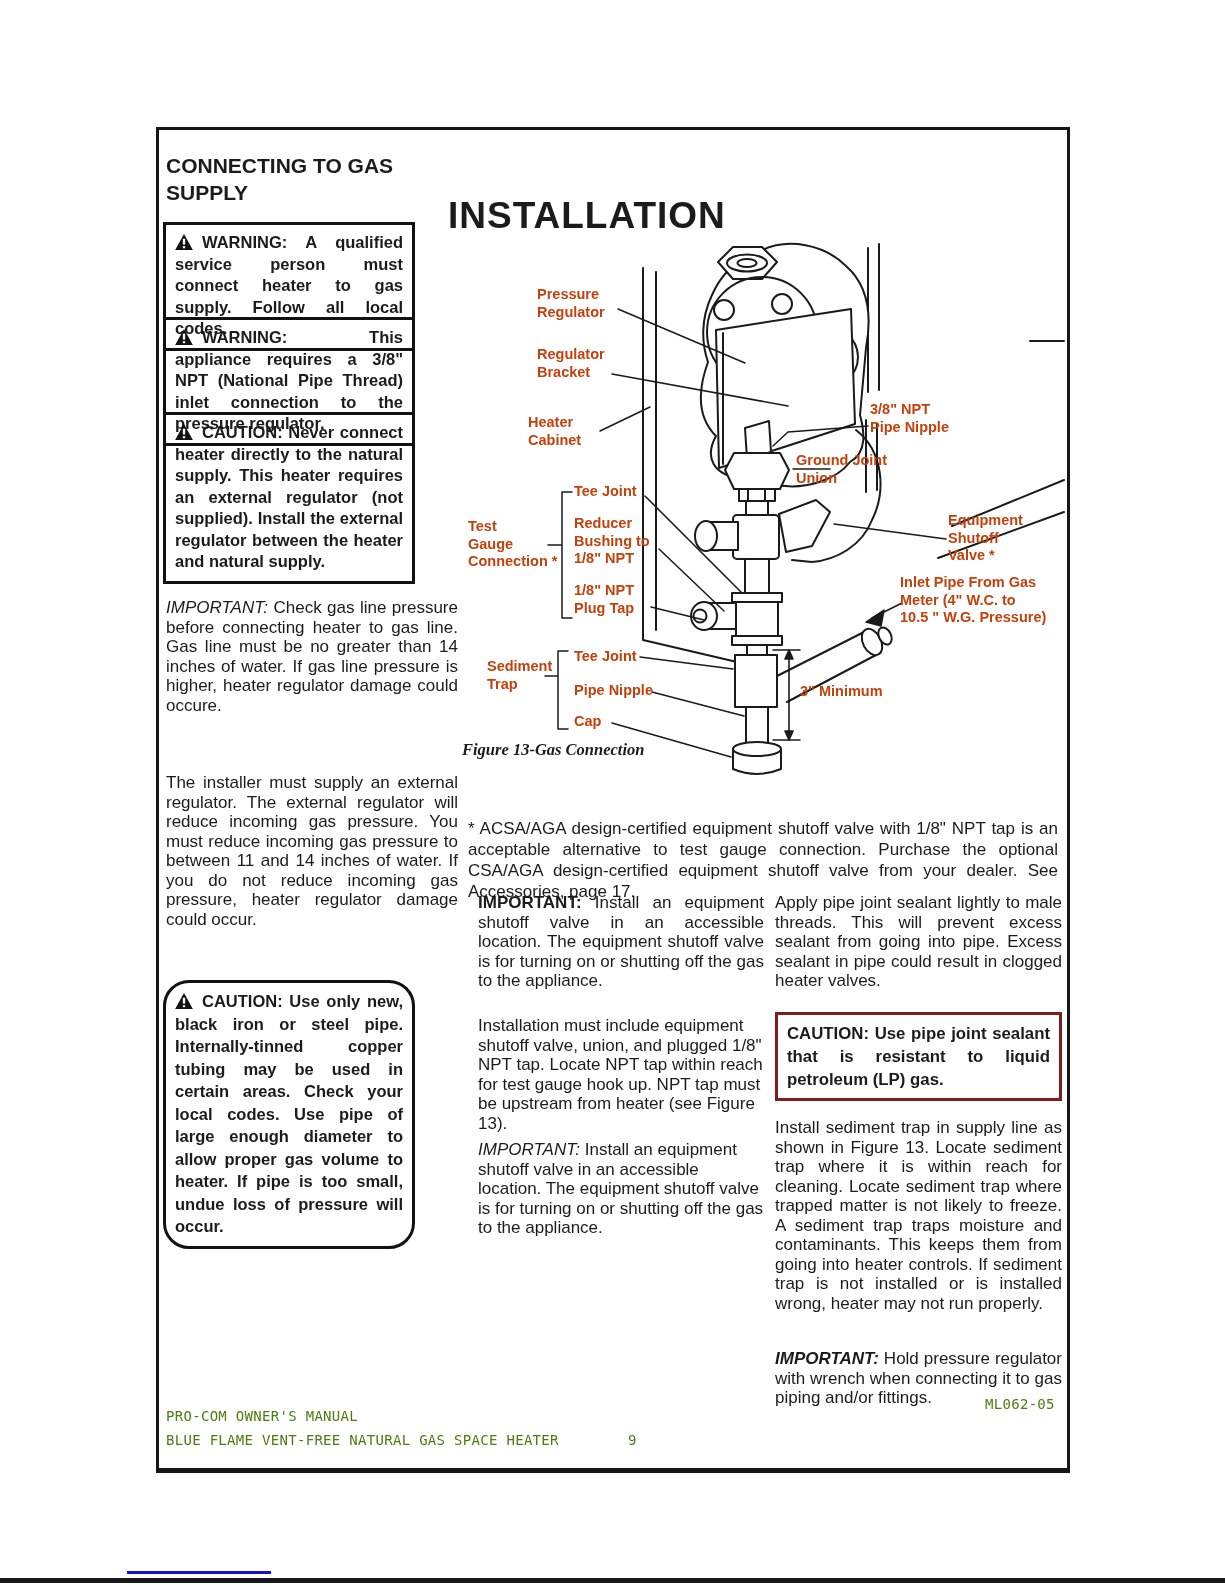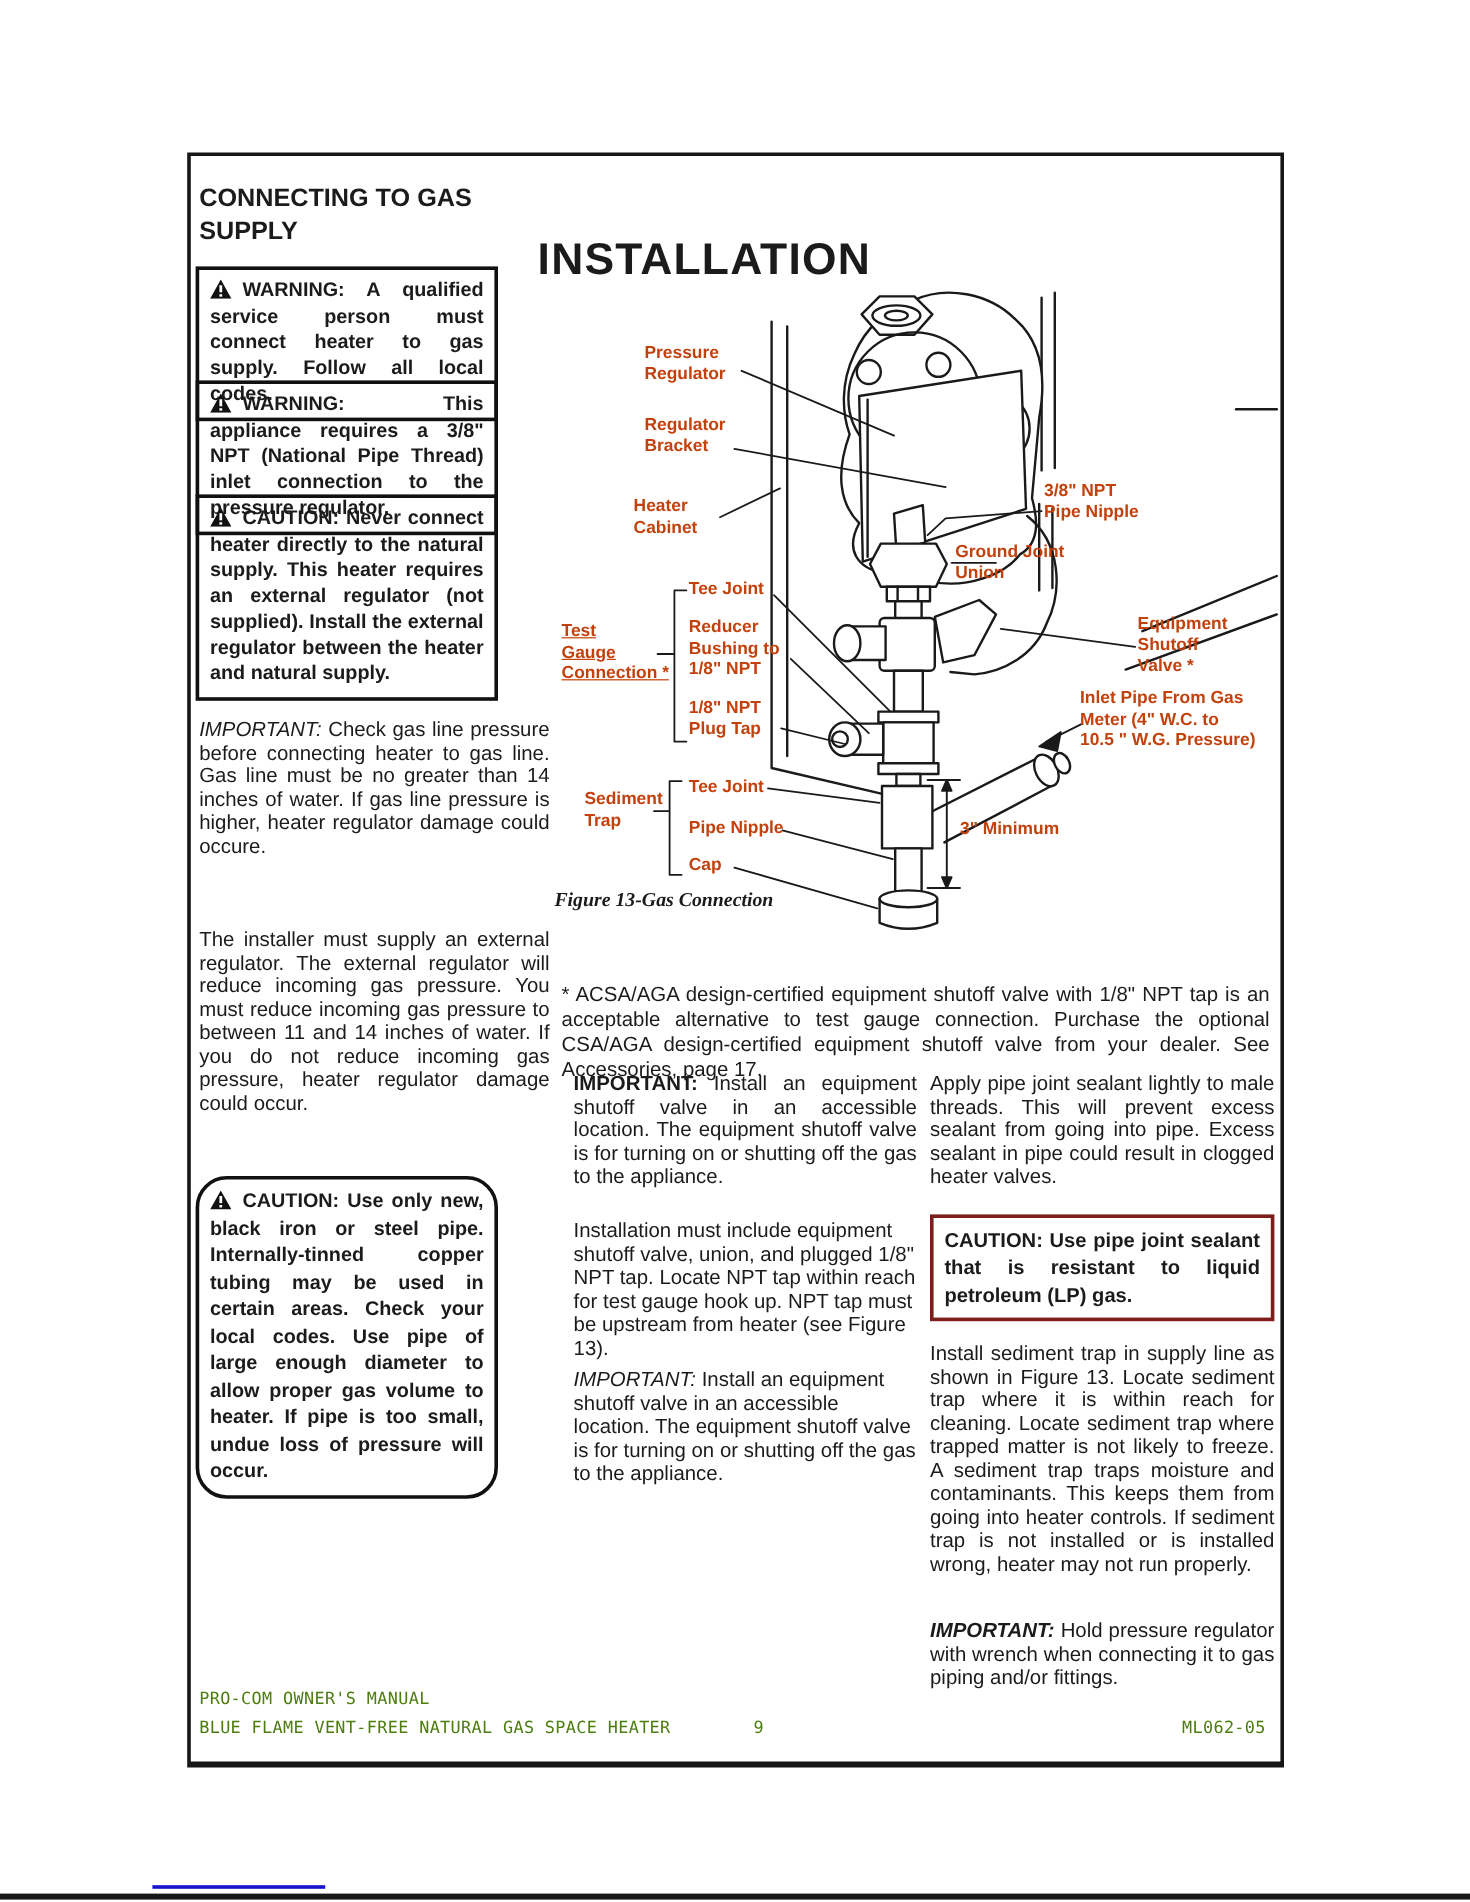--- a/index.html
+++ b/index.html
@@ -171,21 +171,21 @@
 Regulator</div>
   <div class="dlabel" style="left:537px;top:346px;">Regulator
 Bracket</div>
   <div class="dlabel" style="left:528px;top:414px;">Heater
 Cabinet</div>
   <div class="dlabel" style="left:870px;top:401px;">3/8" NPT
 Pipe Nipple</div>
   <div class="dlabel" style="left:796px;top:452px;">Ground Joint
 Union</div>
   <div class="dlabel" style="left:574px;top:483px;">Tee Joint</div>
-  <div class="dlabel" style="left:468px;top:518px;text-decoration:underline;">Test
+  <div class="dlabel" style="left:468px;top:518px;">Test
 Gauge
 Connection *</div>
   <div class="dlabel" style="left:574px;top:515px;">Reducer
 Bushing to
 1/8" NPT</div>
   <div class="dlabel" style="left:574px;top:582px;">1/8" NPT
 Plug Tap</div>
   <div class="dlabel" style="left:948px;top:512px;">Equipment
 Shutoff
 Valve *</div>
@@ -219,18 +219,18 @@
 
   <div class="abs para rcol" style="top:1118px;">Install sediment trap in supply line as shown in Figure 13. Locate sediment trap where it is within reach for cleaning. Locate sediment trap where trapped matter is not likely to freeze. A sediment trap traps moisture and contaminants. This keeps them from going into heater controls. If sediment trap is not installed or is installed wrong, heater may not run properly.</div>
 
   <div class="abs para rcol" style="top:1349px;">
     <span class="lbl-bi">IMPORTANT:</span> <span>Hold pressure regulator with wrench when connecting it to gas piping and/or fittings.</span>
   </div>
 
   <div class="abs foot" style="left:166px;top:1408px;">PRO-COM OWNER'S MANUAL</div>
   <div class="abs foot" style="left:166px;top:1432px;">BLUE FLAME VENT-FREE NATURAL GAS SPACE HEATER</div>
   <div class="abs foot" style="left:628px;top:1432px;">9</div>
-  <div class="abs foot" style="left:985px;top:1432px;">ML062-05</div>
+  <div class="abs foot" style="left:985px;top:1396px;">ML062-05</div>
 
   <div class="abs" id="blue-line"></div>
   <div class="abs" id="bottom-line"></div>
 
 </div>
 
 </body></html>

